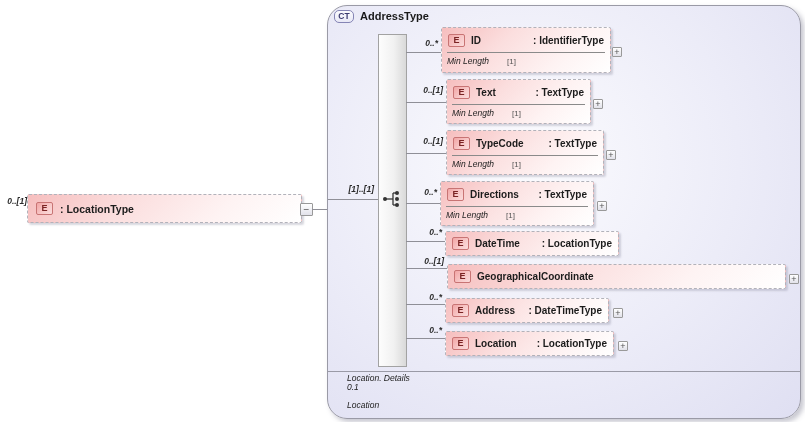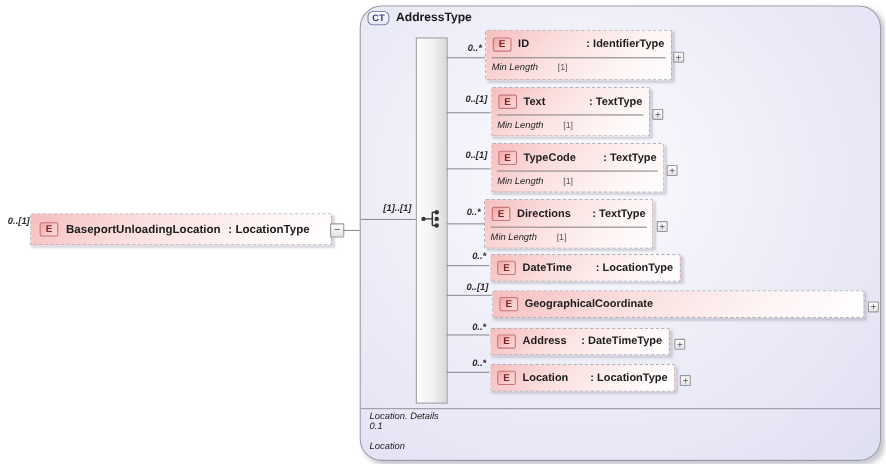--- a/index.html
+++ b/index.html
@@ -85,21 +85,21 @@
     font-size:11px;font-weight:bold;color:#1a1a1a;
   }
   .seq-bar{
     position:absolute;left:50px;top:28px;width:29px;height:333px;
     border:1px solid #a2a2a2;
     background:linear-gradient(to right,#fdfdfd 0%,#f1f1f1 55%,#d9d9d9 100%);
     box-sizing:border-box;
   }
   .footer-sep{position:absolute;left:0;top:365px;width:472px;height:1px;background:#9a9aa6;}
   .footer-text{
-    position:absolute;left:8px;
+    position:absolute;left:19px;
     font-size:8.5px;font-style:italic;color:#222;white-space:nowrap;
   }
 
   
   .root-box{
     position:absolute;left:27px;top:194px;width:275px;height:29px;
     border:1px dashed #b2b2ba;border-radius:2px;
     background:linear-gradient(135deg,#f6bebe 0%,#fbdede 35%,#fef3f3 70%,#ffffff 100%);
     box-shadow:2px 2px 2px rgba(140,140,160,0.35);
     display:flex;align-items:center;gap:7px;padding:0 8px;
@@ -107,21 +107,20 @@
     box-sizing:border-box;white-space:nowrap;
   }
 </style>
 </head>
 <body>
 
 <div class="card-label" style="left:-30px;top:196px;width:57px;">0..[1]</div>
 
 <div class="root-box">
   <span class="e-icon">E</span>
-  <span>BaseportUnloadingLocation</span>
   <span>: LocationType</span>
 </div>
 
 <div class="toggle big" style="left:300px;top:203px;">−</div>
 <div class="hline" style="left:312px;top:209px;width:15px;"></div>
 
 <div class="ct-panel">
 
   <span class="ct-icon abs" style="left:6px;top:4px;">CT</span>
   <div class="ct-title">AddressType</div>

